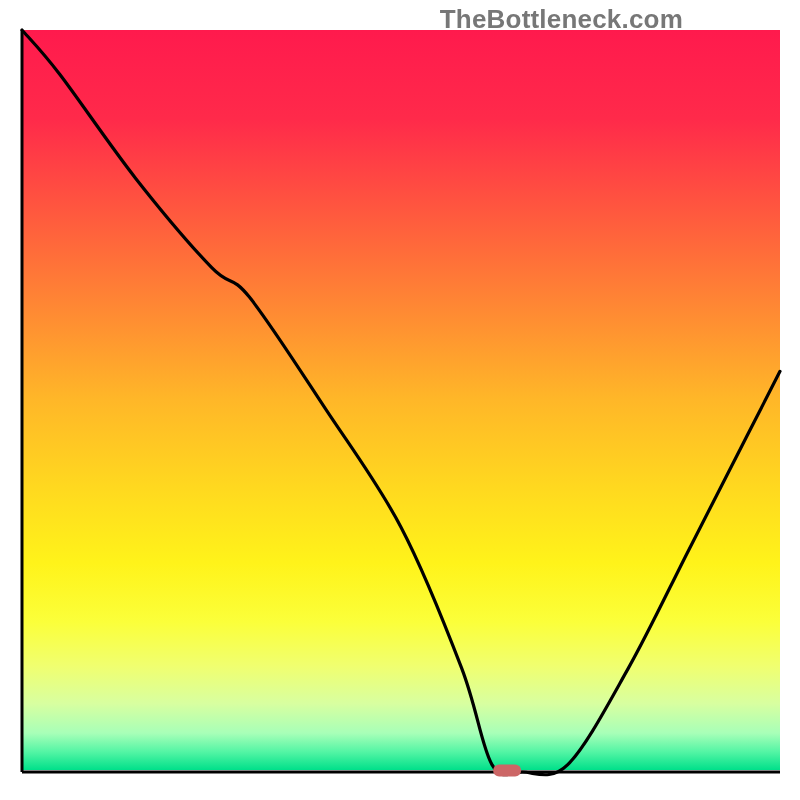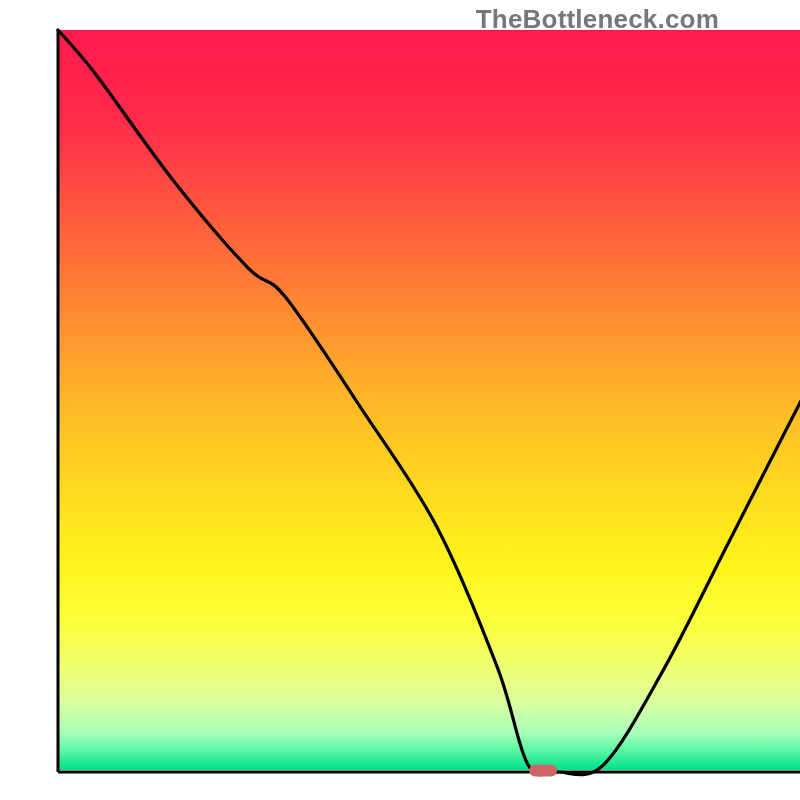--- a/index.html
+++ b/index.html
@@ -7,21 +7,20 @@
     padding: 0;
     width: 800px;
     height: 800px;
     background: #ffffff;
     font-family: Arial, Helvetica, sans-serif;
   }
   .chart-container {
     position: relative;
     width: 695px;
     height: 800px;
-    padding-left: 36px;
   }
   .watermark {
     position: absolute;
     top: 4px;
     right: 12px;
     font-size: 26px;
     font-weight: bold;
     color: #777;
     letter-spacing: 0.2px;
     z-index: 10;

